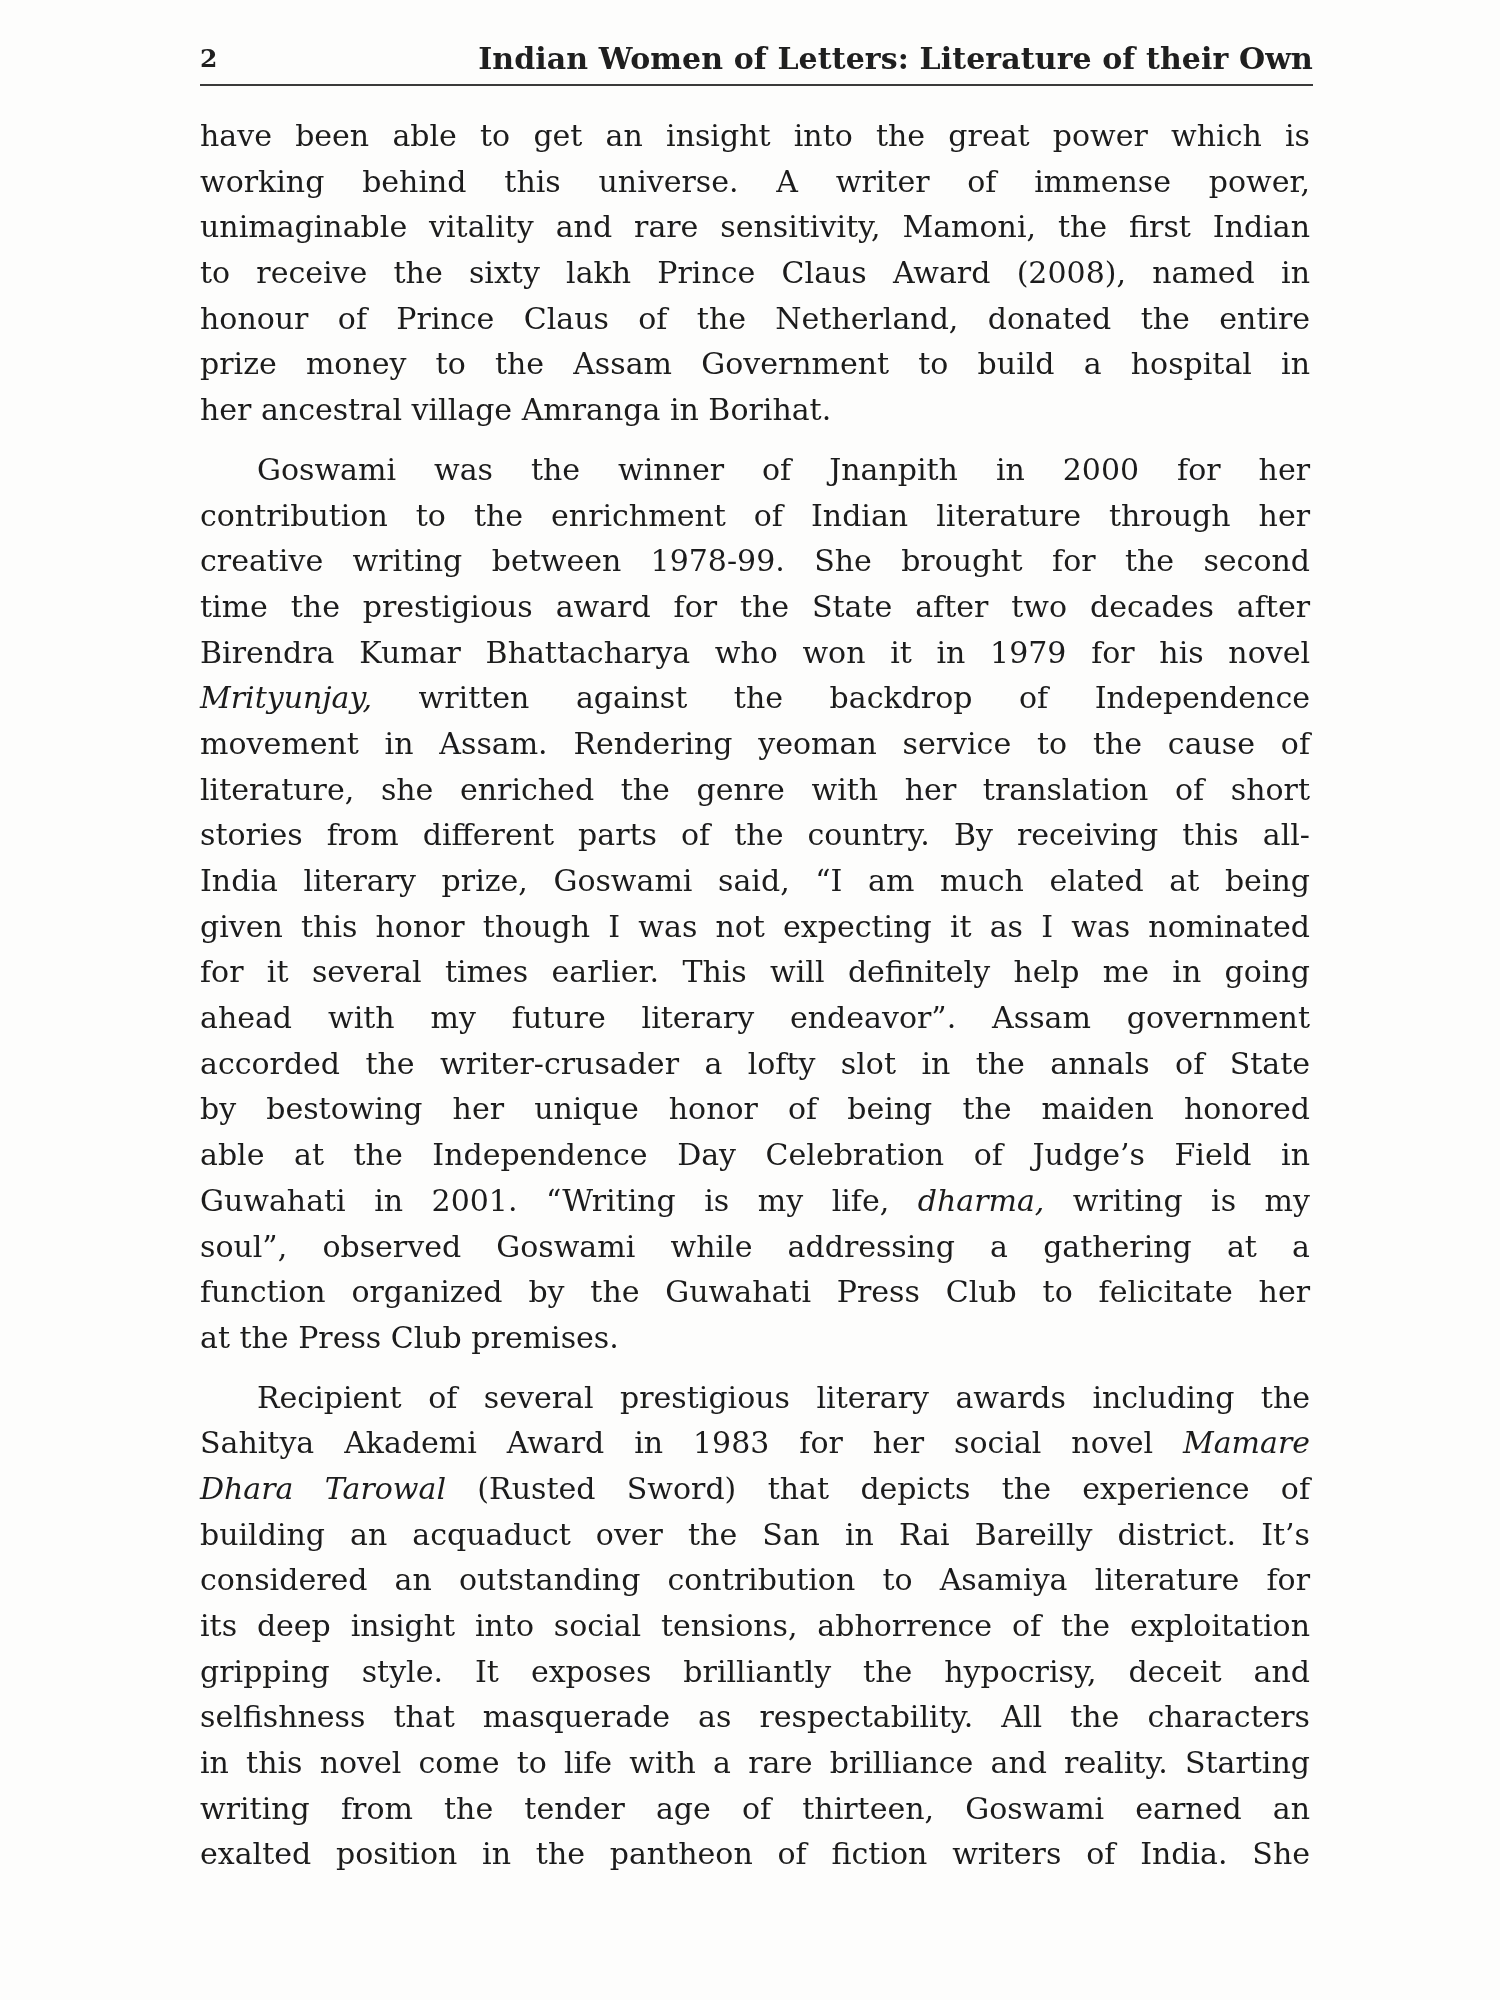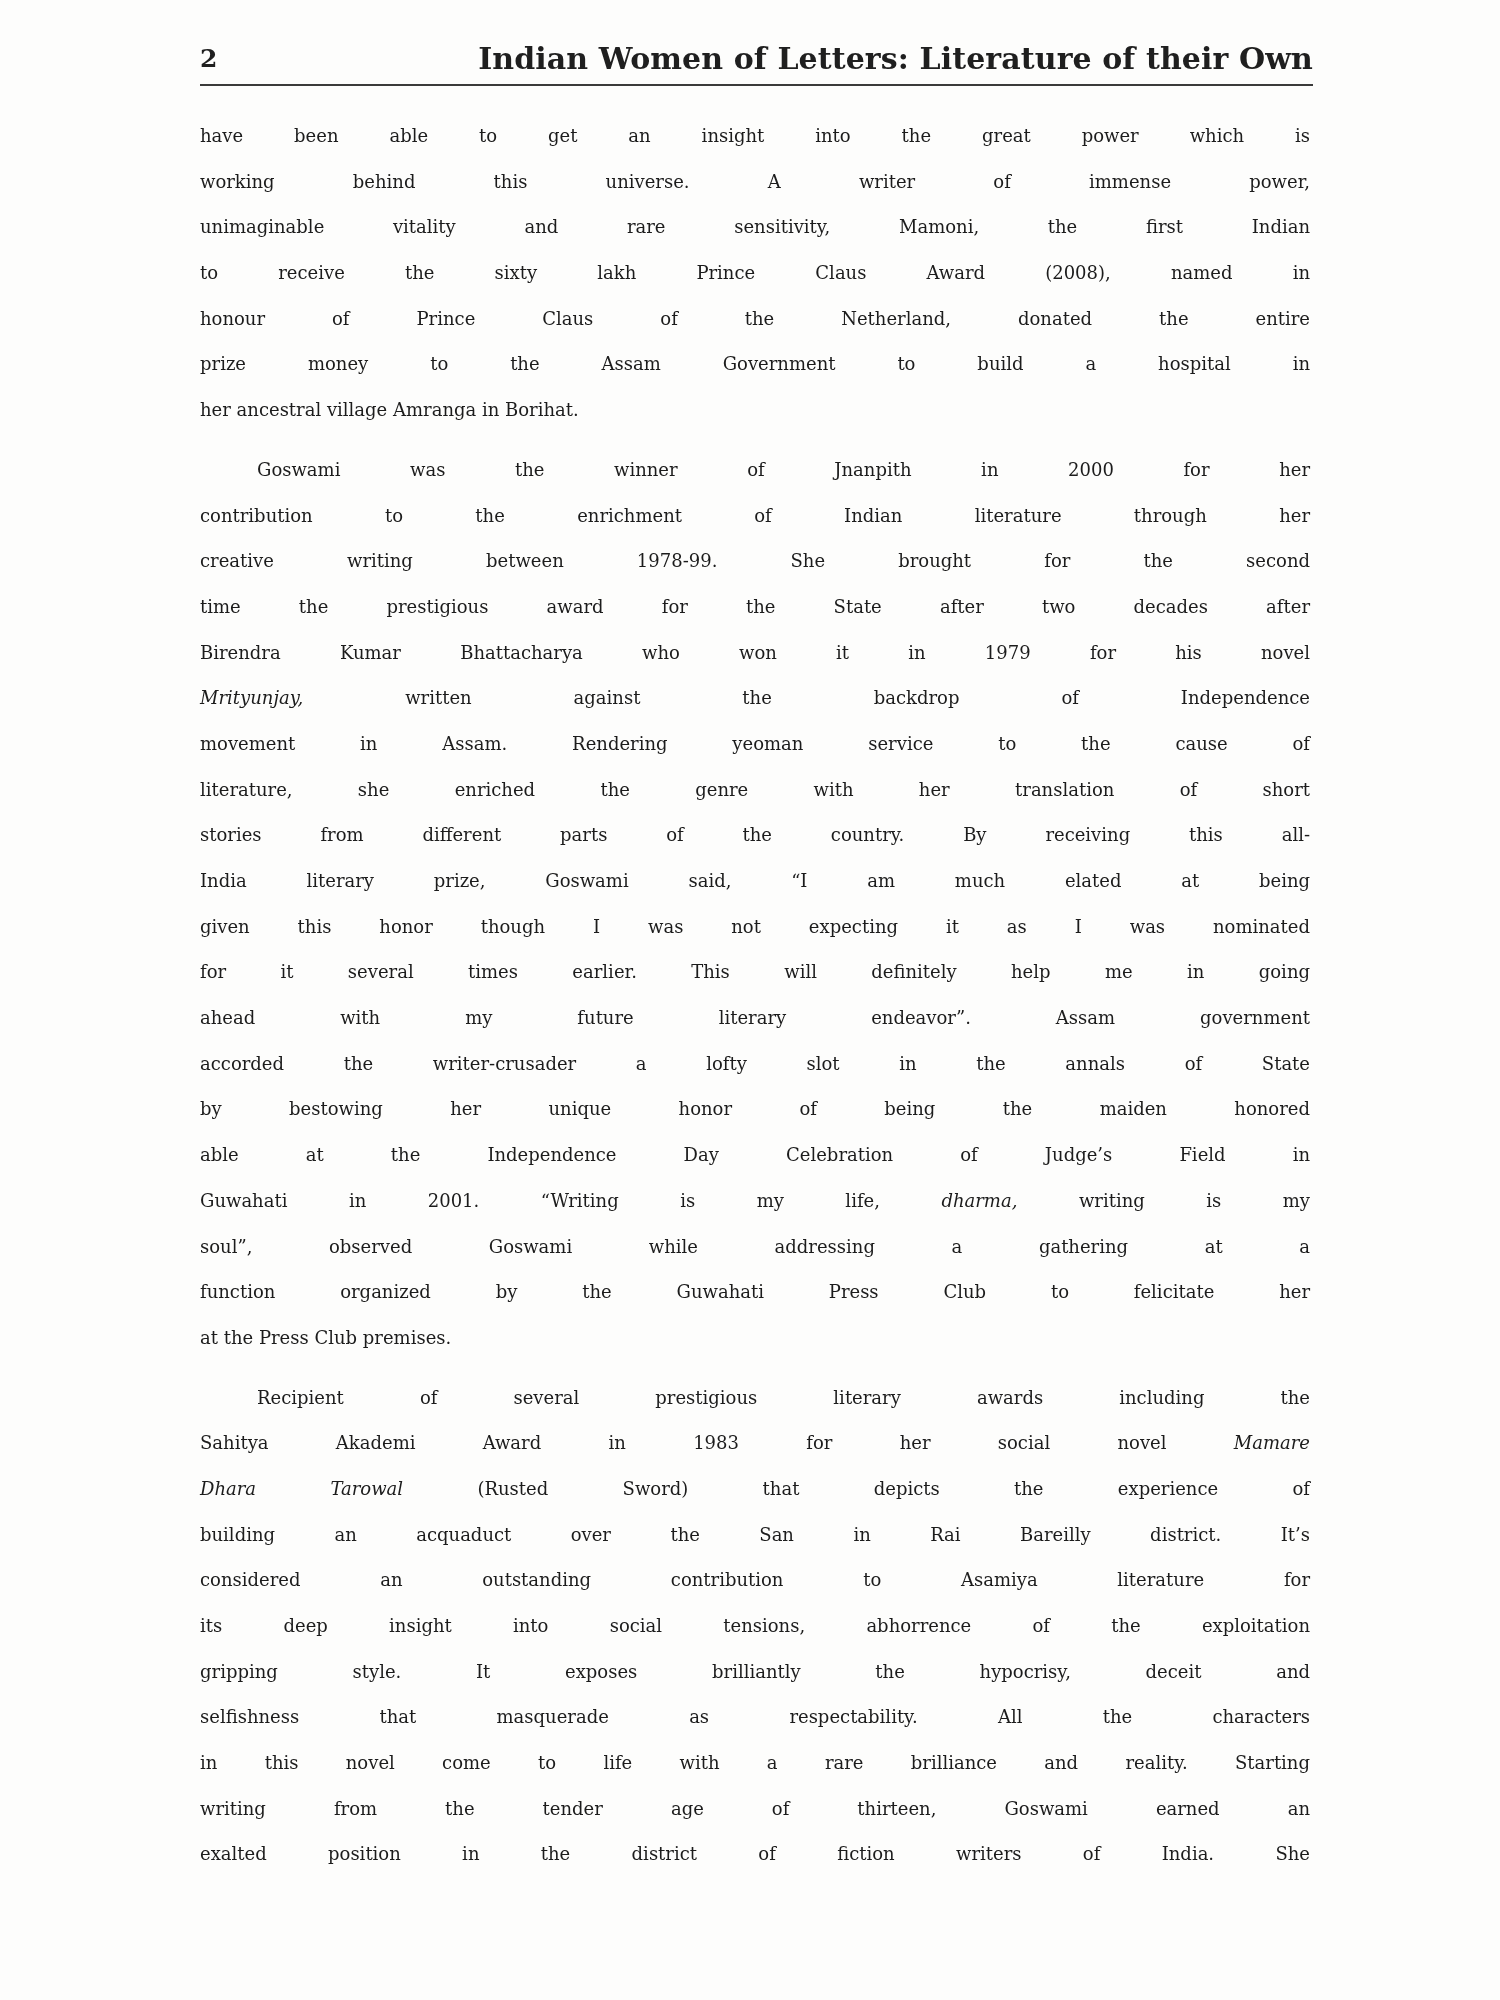--- a/index.html
+++ b/index.html
@@ -51,21 +51,21 @@
     width: 1113px;
     height: 0;
     border-top: 2px solid #3a3a3a;
   }
   .body-text {
     position: absolute;
     left: 200px;
     top: 113px;
     width: 1110px;
     font-family: "DejaVu Serif", serif;
-    font-size: 18px;
+    font-size: 30px;
     color: #1c1c1c;
   }
   .para {
     margin: 0 0 14px 0;
   }
   .line {
     display: block;
     height: 45.7px;
     line-height: 45.7px;
     white-space: nowrap;
@@ -133,16 +133,16 @@
       <span class="line indent">Recipient of several prestigious literary awards including the</span>
       <span class="line"><span>Sahitya Akademi Award in 1983 for her social novel </span><i>Mamare</i></span>
       <span class="line"><i>Dhara Tarowal</i><span> (Rusted Sword) that depicts the experience of</span></span>
       <span class="line">building an acquaduct over the San in Rai Bareilly district. It’s</span>
       <span class="line">considered an outstanding contribution to Asamiya literature for</span>
       <span class="line">its deep insight into social tensions, abhorrence of the exploitation</span>
       <span class="line">gripping style. It exposes brilliantly the hypocrisy, deceit and</span>
       <span class="line">selfishness that masquerade as respectability. All the characters</span>
       <span class="line">in this novel come to life with a rare brilliance and reality. Starting</span>
       <span class="line">writing from the tender age of thirteen, Goswami earned an</span>
-      <span class="line">exalted position in the district of fiction writers of India. She</span>
+      <span class="line">exalted position in the pantheon of fiction writers of India. She</span>
     </div>
   </div>
 </div>
 
 </body></html>

